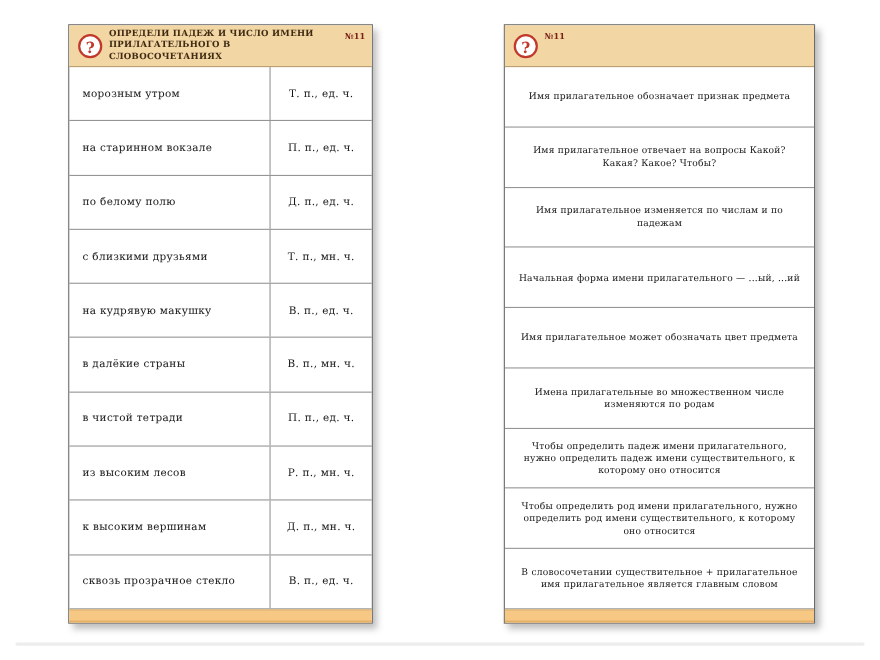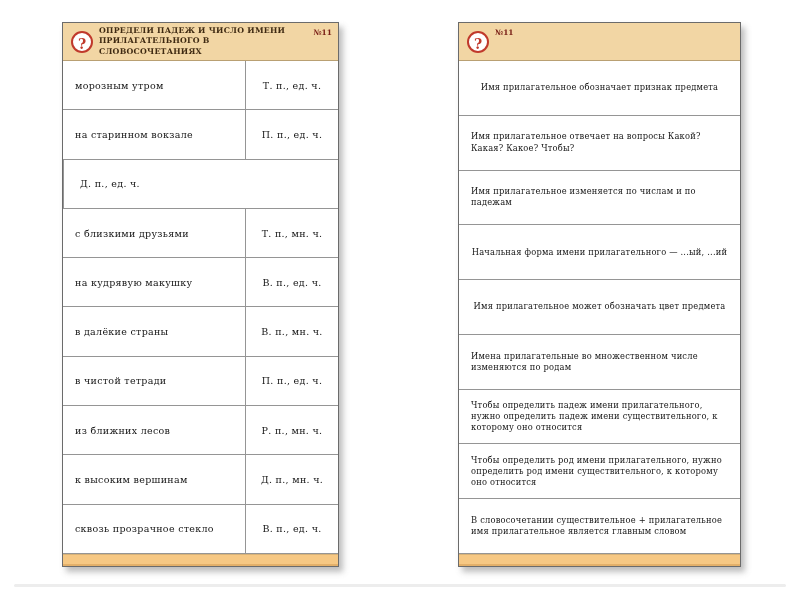--- a/index.html
+++ b/index.html
@@ -111,21 +111,21 @@
   .stlist {
     flex: 1;
     display: flex;
     flex-direction: column;
   }
   .strow {
     flex: 1;
     display: flex;
     align-items: center;
     justify-content: center;
-    text-align: left;
+    text-align: center;
     border-bottom: 1px solid #959595;
     font-size: 8.3px;
     line-height: 1.35;
     color: #161616;
     padding: 2px 12px;
     box-sizing: border-box;
     letter-spacing: 0.2px;
   }
   .strow:last-child { border-bottom: 1px solid #959595; }
 
@@ -164,20 +164,21 @@
       <div class="cell phrase">морозным утром</div>
       <div class="cell answer">Т. п., ед. ч.</div>
     </div>
 
     <div class="trow">
       <div class="cell phrase">на старинном вокзале</div>
       <div class="cell answer">П. п., ед. ч.</div>
     </div>
 
     <div class="trow">
+      <div class="cell phrase">по белому полю</div>
       <div class="cell answer">Д. п., ед. ч.</div>
     </div>
 
     <div class="trow">
       <div class="cell phrase">с близкими друзьями</div>
       <div class="cell answer">Т. п., мн. ч.</div>
     </div>
 
     <div class="trow">
       <div class="cell phrase">на кудрявую макушку</div>
@@ -188,21 +189,21 @@
       <div class="cell phrase">в далёкие страны</div>
       <div class="cell answer">В. п., мн. ч.</div>
     </div>
 
     <div class="trow">
       <div class="cell phrase">в чистой тетради</div>
       <div class="cell answer">П. п., ед. ч.</div>
     </div>
 
     <div class="trow">
-      <div class="cell phrase">из ближних лесов</div>
+      <div class="cell phrase">из высоким лесов</div>
       <div class="cell answer">Р. п., мн. ч.</div>
     </div>
 
     <div class="trow">
       <div class="cell phrase">к высоким вершинам</div>
       <div class="cell answer">Д. п., мн. ч.</div>
     </div>
 
     <div class="trow">
       <div class="cell phrase">сквозь прозрачное стекло</div>

